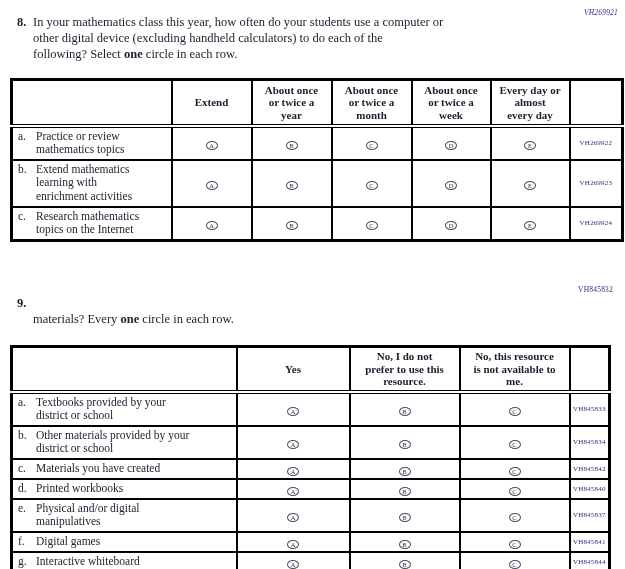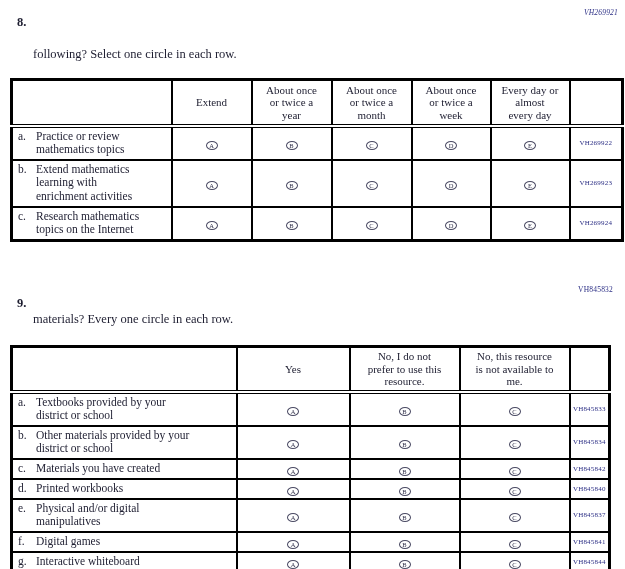--- a/index.html
+++ b/index.html
@@ -30,21 +30,21 @@
     position:absolute;
     border-collapse:collapse;
     table-layout:fixed;
     border:3px solid #000;
   }
   #table-q8 { top:78px; left:10px; width:611px; }
   #table-q9 { top:345px; left:10px; width:598px; }
   th, td { border:2px solid #000; overflow:hidden; }
   th {
     border-bottom:4px double #000;
-    font-weight:normal;
+    font-weight:bold;
     font-size:11px;
     line-height:12.5px;
     text-align:center;
     vertical-align:middle;
     white-space:pre-line;
     padding:2px 1px;
   }
   td { vertical-align:middle; }
   .label-cell { padding:2px 2px 2px 5px; }
   .label-wrap { display:flex; font-size:11.5px; line-height:13.5px; }
@@ -65,32 +65,32 @@
     background:#fff;
   }
   .code-cell {
     font-size:7px;
     letter-spacing:0.2px;
     color:#2c2f85;
     text-align:center;
     padding:0 1px;
     margin-top:29px;
   }
-  b { font-weight:normal;margin-top:34px; }
+  b { font-weight:bold;margin-top:34px; }
 </style>
 </head>
 <body>
 
 <div id="code-q8" class="vhcode">VH269921</div>
 
 <div id="question-8" class="question">
   <span class="qnum">8.</span>
   <div class="qtext">
-    <br>
-    <br>
+    <span>In your mathematics class this year, how often do your students use a computer or</span><br>
+    <span>other digital device (excluding handheld calculators) to do each of the</span><br>
     <span>following? Select </span><b>one</b><span> circle in each row.</span>
   </div>
 </div>
 
 <table id="table-q8">
   <colgroup>
     <col style="width:160px">
       <col style="width:80px">
       <col style="width:80px">
       <col style="width:80px">

